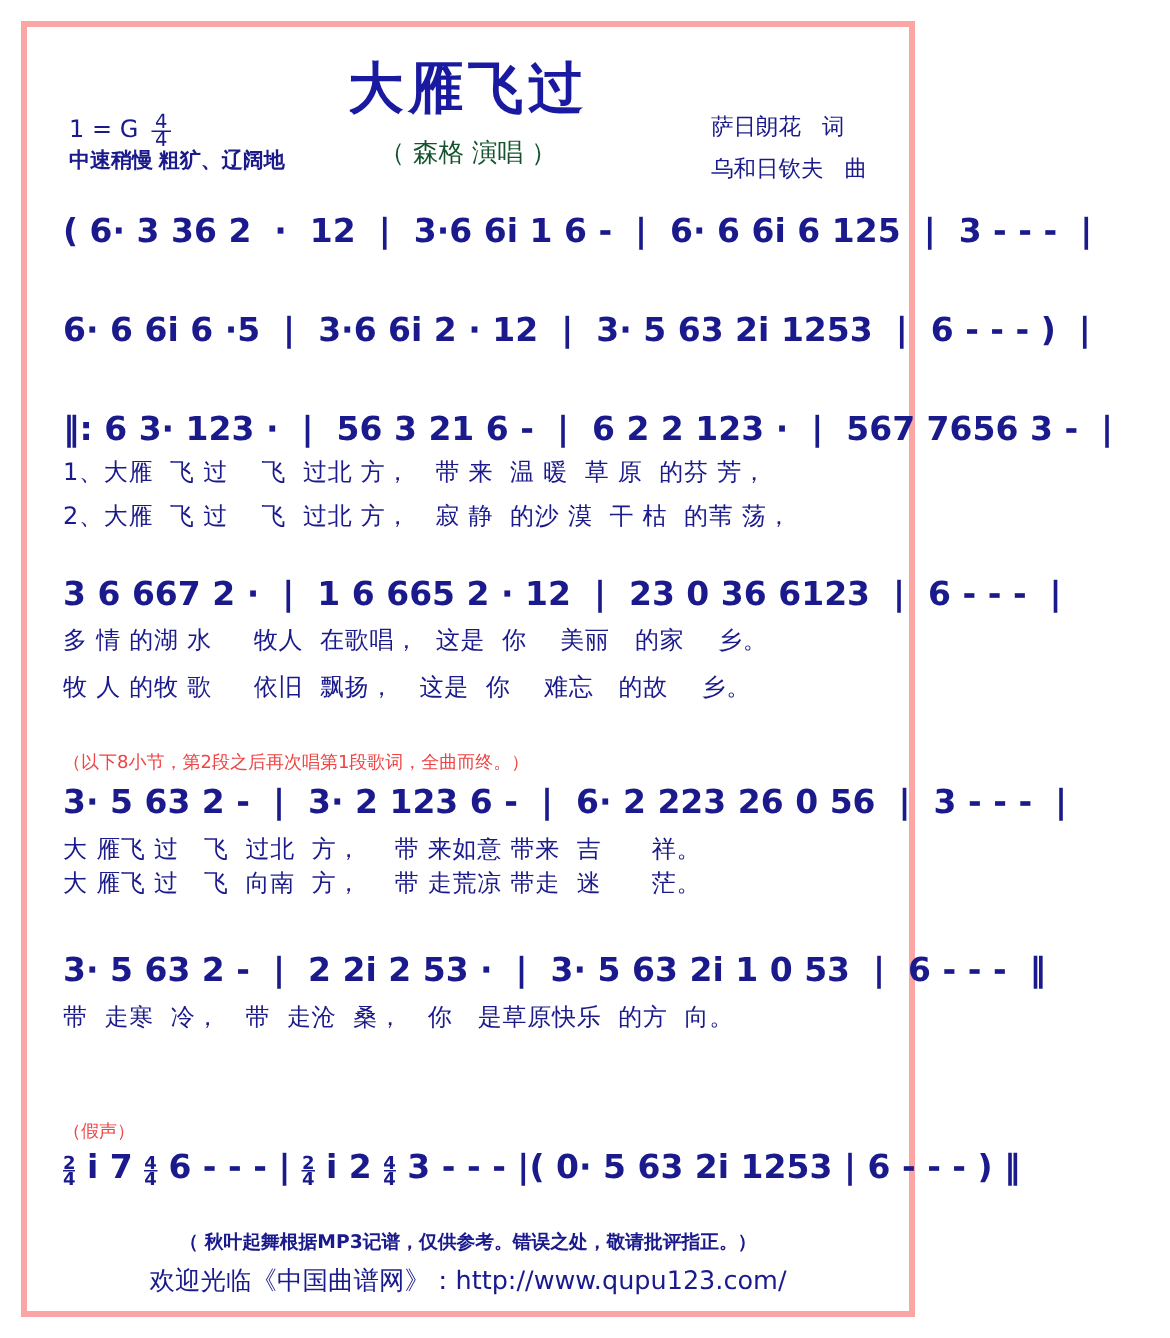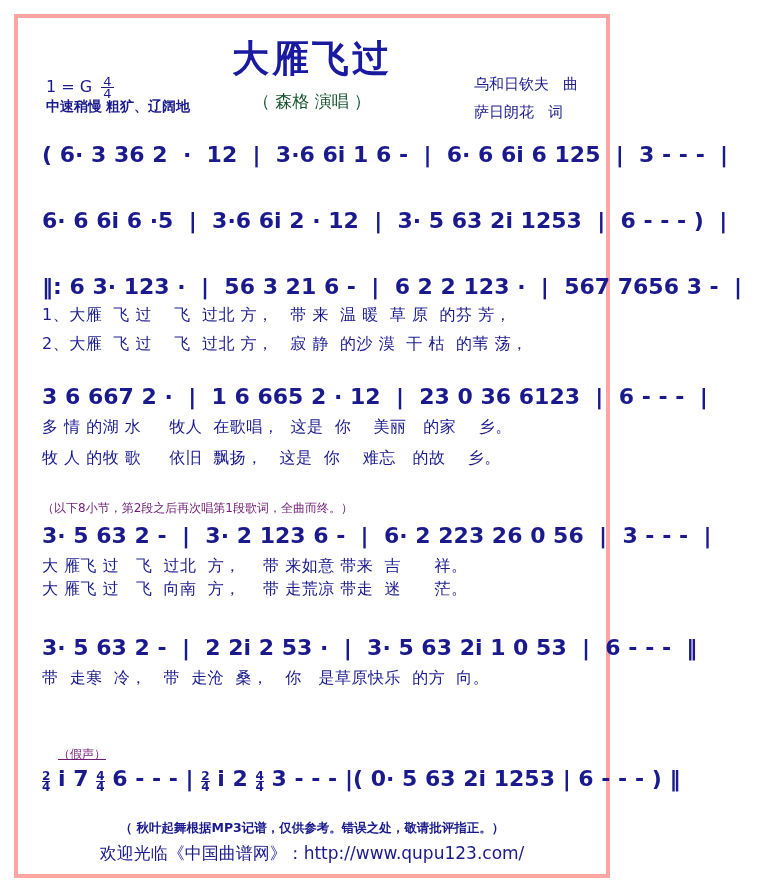--- a/index.html
+++ b/index.html
@@ -92,21 +92,21 @@
     margin-top:2px;
     letter-spacing:0.5px;
   }
   .note-line{
     display:block;
     margin-bottom:1px;
   }
   .small-note{
     font-size:12px;
     font-family:"DejaVu Sans", sans-serif;
-    color:#701a75;
+    color:#ef4444;
   }
   .footer-note{
     position:absolute;
     left:0;right:0;
     text-align:center;
     font-size:12.5px;
     font-family:"DejaVu Sans", sans-serif;
     font-weight:bold;
   }
   .footer-url{
@@ -131,24 +131,24 @@
 <body>
 
 <div class="sheet">
   <div class="inner">
 
     <div class="title">大雁飞过</div>
     <div class="singer">（ 森格 演唱 ）</div>
 
     <div class="credits">
       <div>
-        <span>乌和日钦夫</span><span class="role">曲</span>
+        <span>萨日朗花</span><span class="role">词</span>
       </div>
       <div>
-        <span>萨日朗花</span><span class="role">词</span>
+        <span>乌和日钦夫</span><span class="role">曲</span>
       </div>
     </div>
 
     <div class="keyrow">
       <span>1 = G</span>
       <span class="frac">
         <span class="num">4</span>
         <span class="den">4</span>
       </span>
     </div>
@@ -181,21 +181,21 @@
       <span class="notes note-line">3· 5 63 2 -  |  3· 2 123 6 -  |  6· 2 223 26 0 56  |  3 - - -  |</span>
       <span class="lyric" style="display:block;margin-top:8px;">大 雁飞 过   飞  过北  方，    带 来如意 带来  吉      祥。</span>
       <span class="lyric" style="display:block;">大 雁飞 过   飞  向南  方，    带 走荒凉 带走  迷      茫。</span>
     </div>
 
     <div class="staff" style="top:617px;">
       <span class="notes note-line">3· 5 63 2 -  |  2 2i 2 53 ·  |  3· 5 63 2i 1 0 53  |  6 - - -  ‖</span>
       <span class="lyric" style="display:block;margin-top:8px;">带  走寒  冷，   带  走沧  桑，   你   是草原快乐  的方  向。</span>
     </div>
 
-    <div class="small-note" style="position:absolute;left:40px;top:728px;text-decoration:underline;">（假声）</div>
+    <div class="small-note" style="position:absolute;left:24px;top:728px;">（假声）</div>
 
     <div class="staff" style="top:748px;">
       <span class="notes"><span class="frac-inline"><span class="num">2</span><span class="den">4</span></span> <span>i 7</span> <span class="frac-inline"><span class="num">4</span><span class="den">4</span></span> <span>6 - - -</span> | <span class="frac-inline"><span class="num">2</span><span class="den">4</span></span> <span>i 2</span> <span class="frac-inline"><span class="num">4</span><span class="den">4</span></span> <span>3 - - -</span> |<span>( 0· 5 63 2i 1253</span> | <span>6 - - - ) ‖</span></span>
     </div>
 
     <div class="footer-note" style="top:802px;">（ 秋叶起舞根据MP3记谱，仅供参考。错误之处，敬请批评指正。）</div>
     <div class="footer-url" style="top:824px;">欢迎光临《中国曲谱网》：http://www.qupu123.com/</div>
 
   </div>
 </div>

